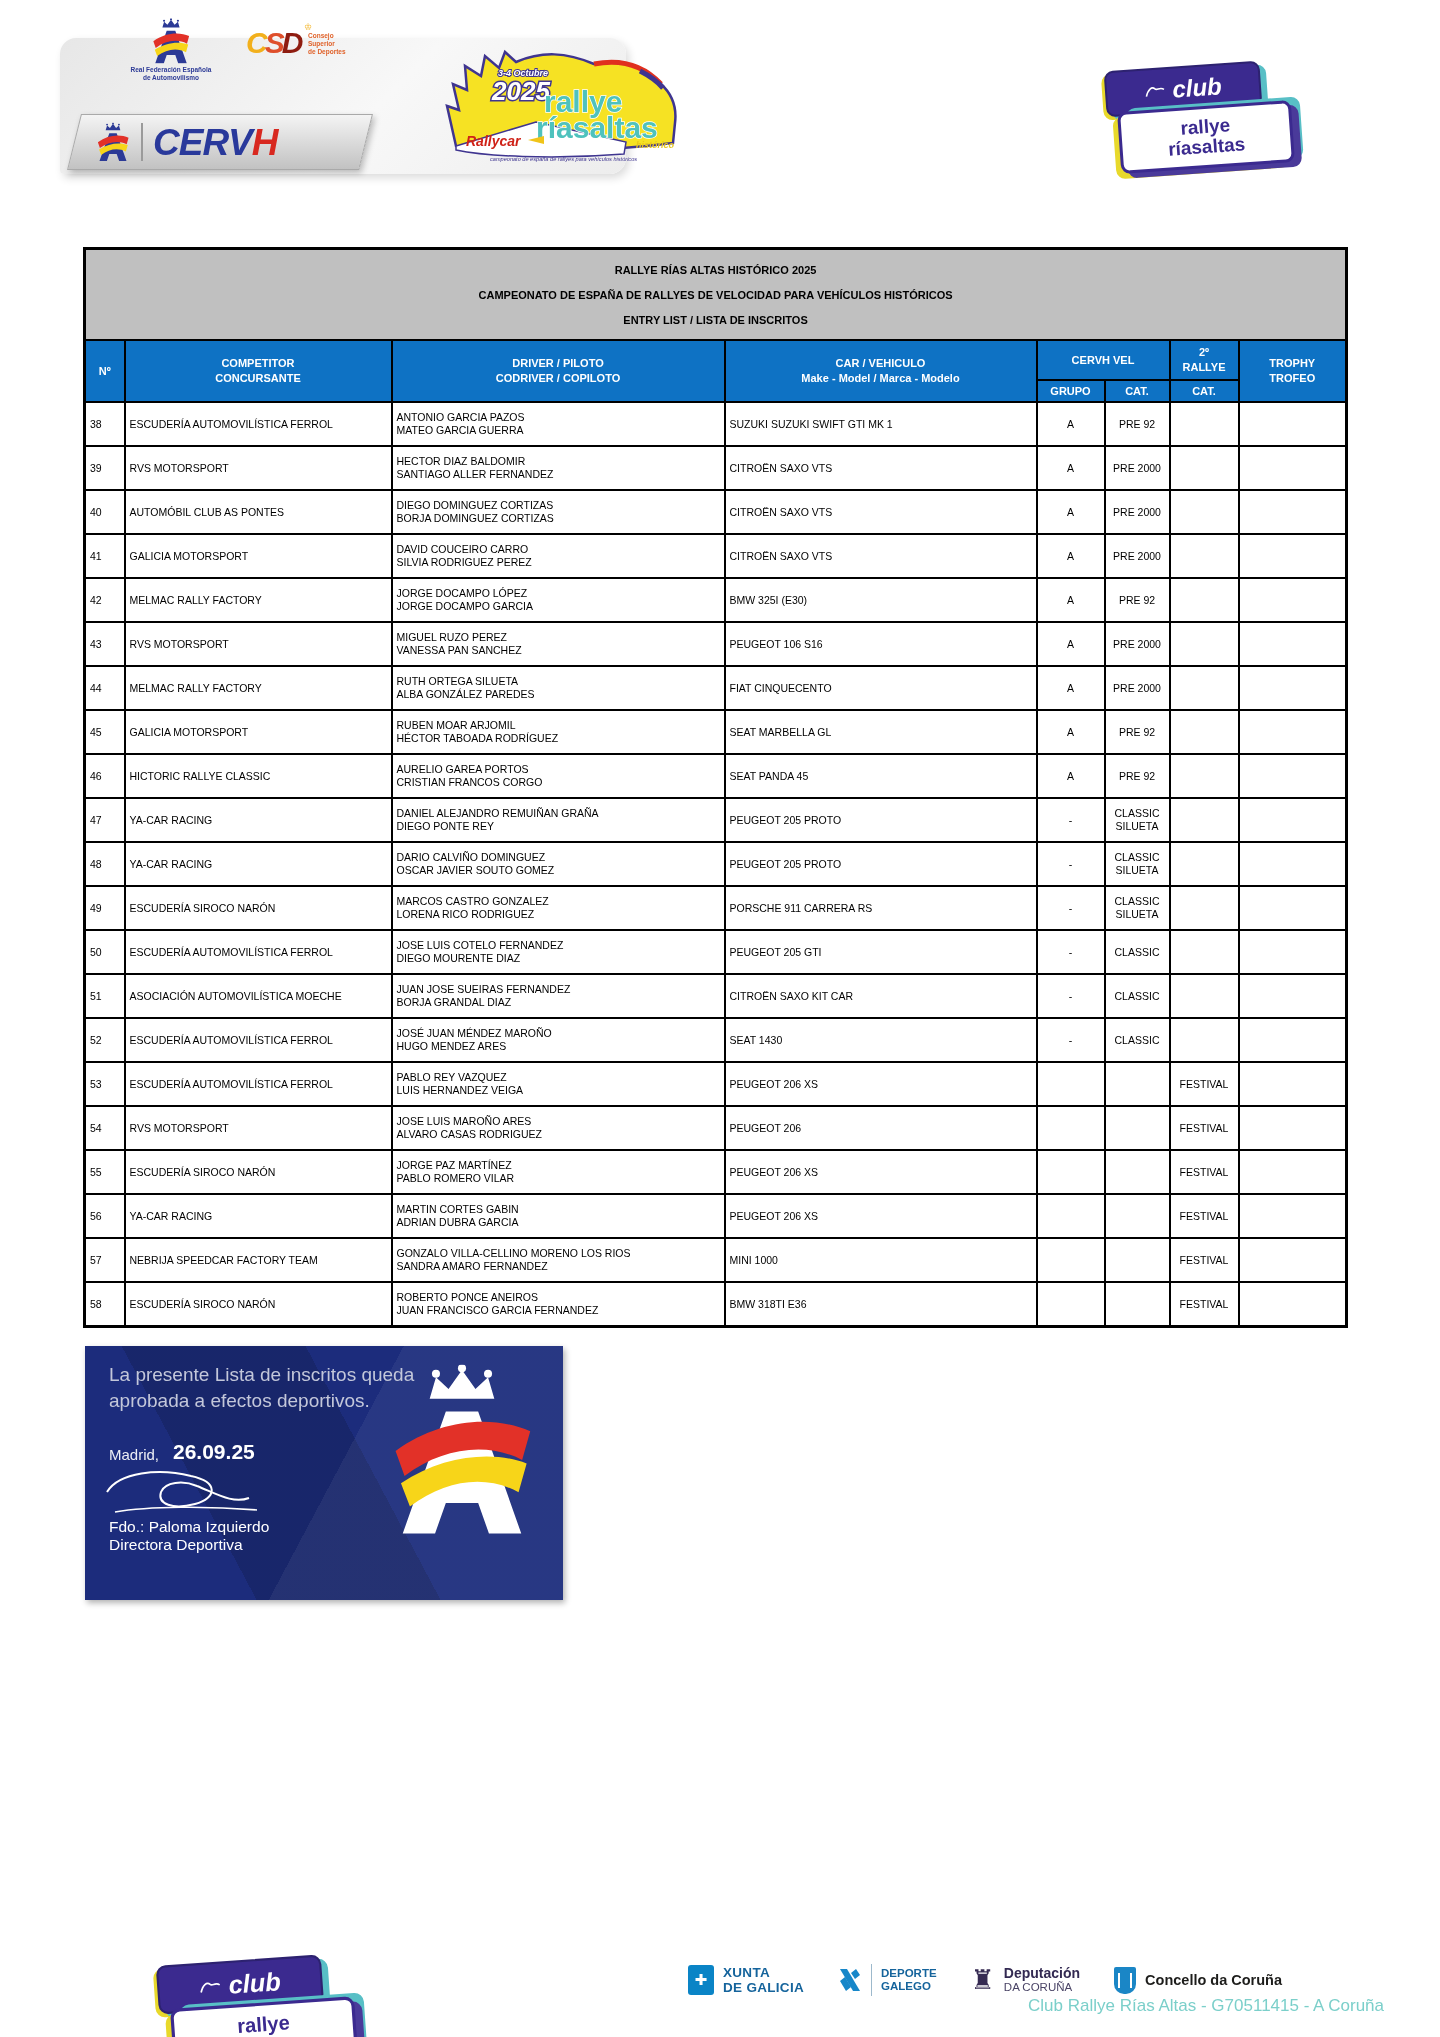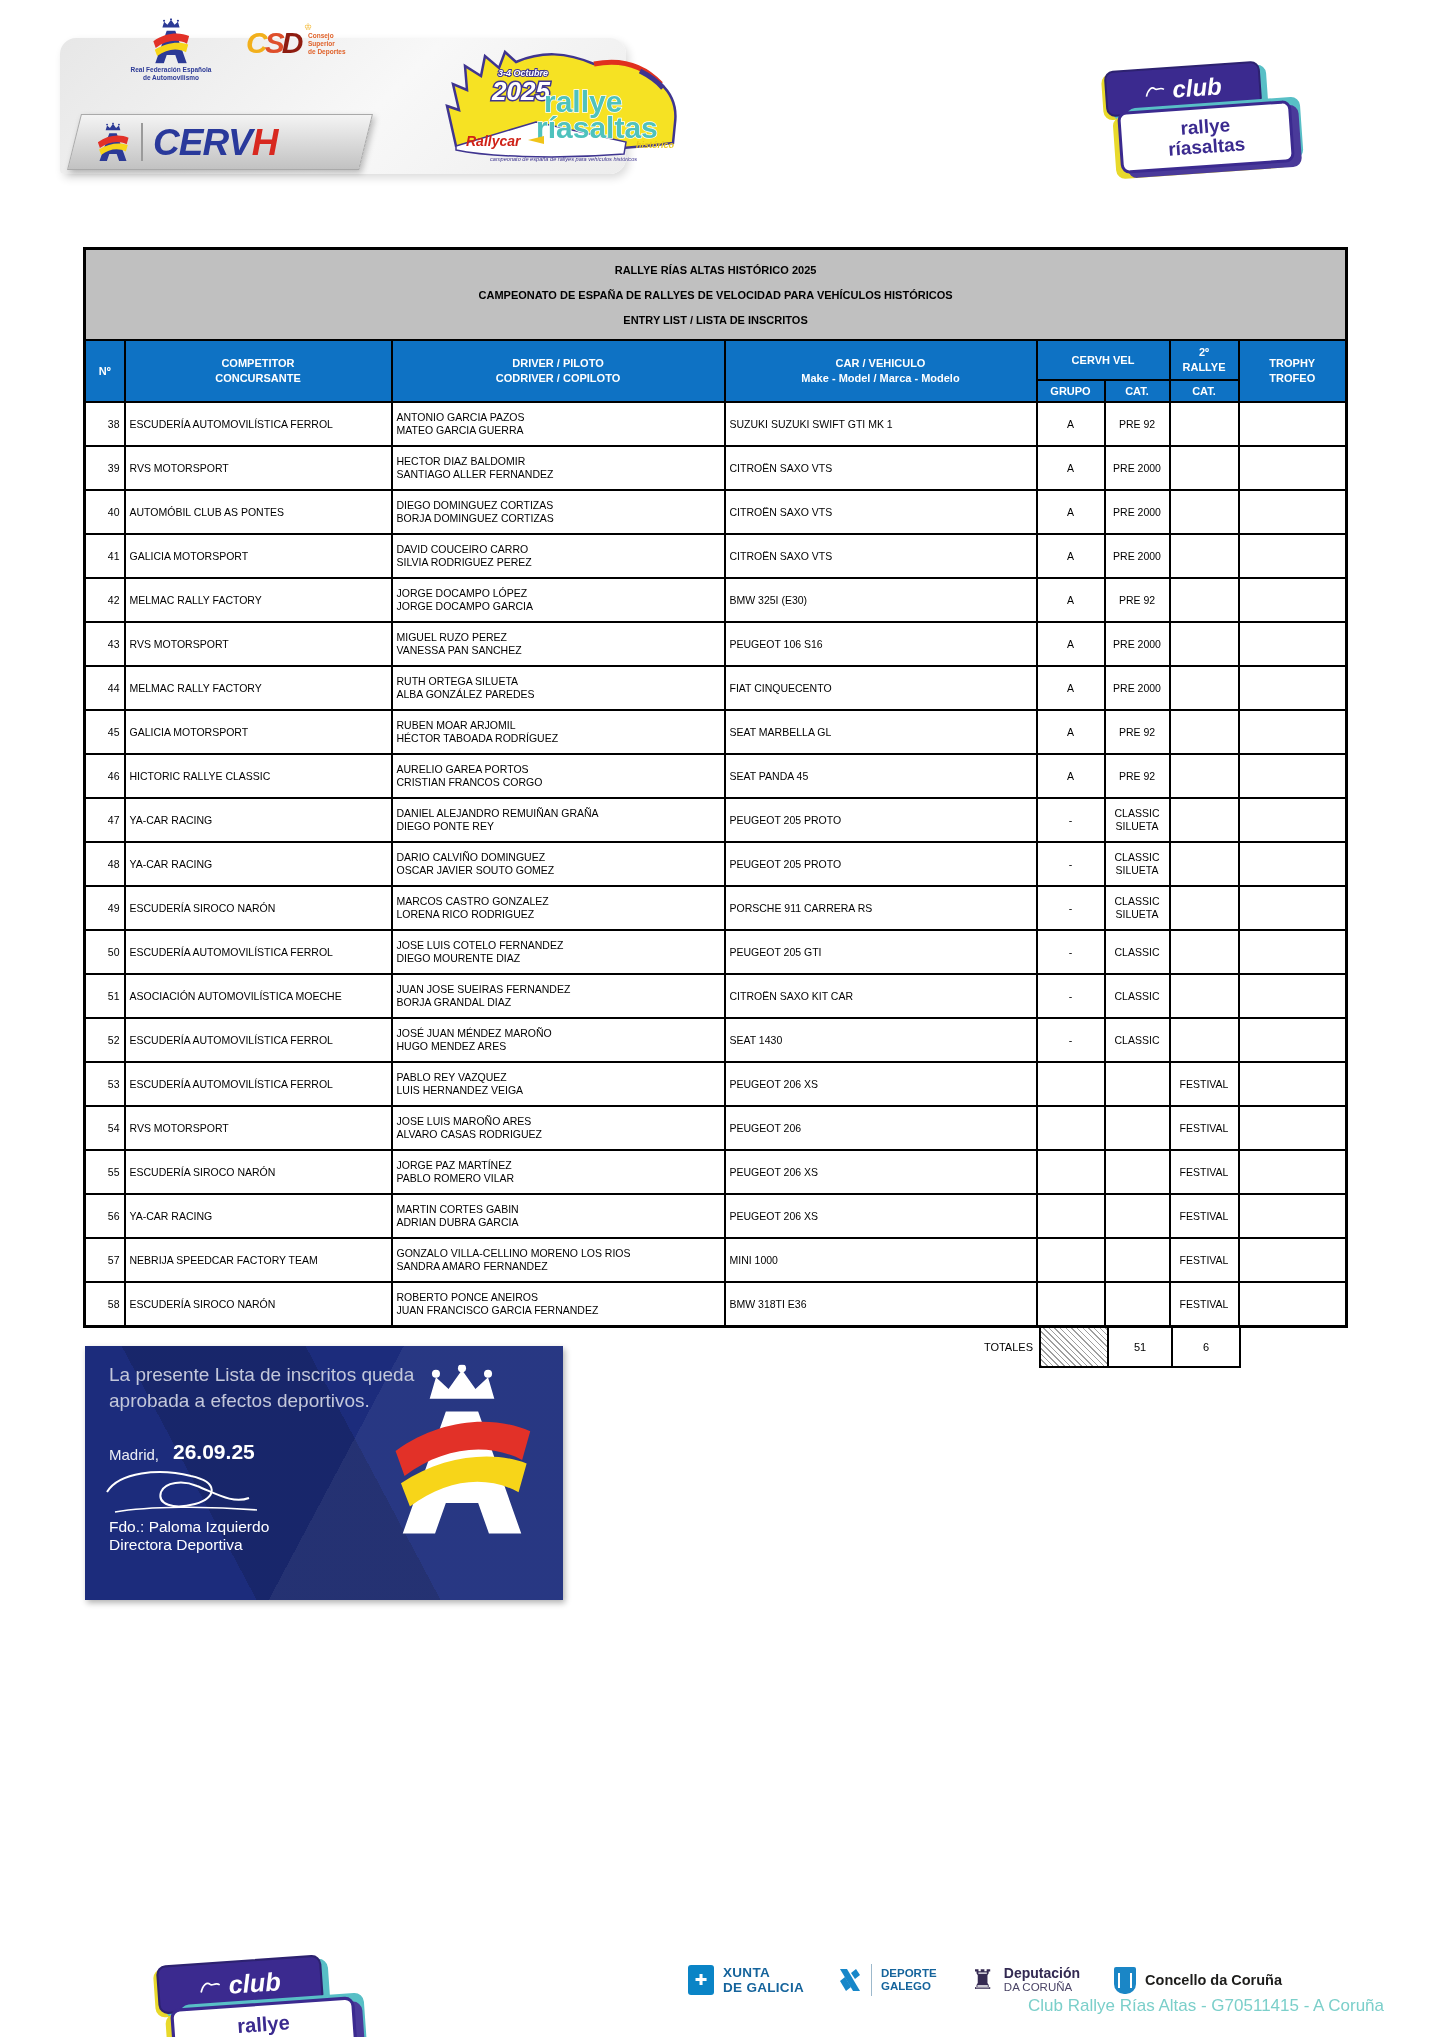--- a/index.html
+++ b/index.html
@@ -49,21 +49,21 @@
   
   .table-wrap{position:absolute;left:83px;top:247px;width:1262px;}
   table.entry{border-collapse:collapse;width:100%;table-layout:fixed;border:3px solid #000;}
   table.entry th,table.entry td{border:2px solid #000;overflow:hidden;}
   .title-cell{background:#c0c0c0;text-align:center;font-weight:bold;font-size:11px;padding:8px 0 6px;}
   .title-cell div{line-height:25px;}
   thead th{background:#0e72c4;color:#fff;font-size:11px;font-weight:bold;text-align:center;padding:0;}
   .tier1{height:40px;} .tier2 th{height:20px;}
   thead .two-line{line-height:1.35;}
   tbody td{font-size:10.5px;height:38px;padding:2px 4px;vertical-align:middle;background:#fff;}
-  .c-num{text-align:right;}
+  .c-num{text-align:left;}
   .c-grupo,.c-cat,.c-cat2,.c-trophy{text-align:center;padding:2px 1px;line-height:1.2;}
   .drv{line-height:13px;}
 
   .totales-row{display:flex;margin-top:-2px;height:42px;font-size:11px;align-items:stretch;}
   .tot-label{width:950px;text-align:right;line-height:42px;padding-right:8px;}
   .tot-cell{border:2px solid #000;margin-left:-2px;text-align:center;line-height:38px;background:#fff;}
   .tot-hatch{width:66px;background:repeating-linear-gradient(45deg,#9f9f9f 0 1px,#fff 1px 4px);}
   .tot-cat{width:62px;} .tot-cat2{width:66px;}
 
   
@@ -520,26 +520,20 @@
             </td>
             <td>BMW 318TI E36</td>
             <td class="c-grupo"></td>
             <td class="c-cat"></td>
             <td class="c-cat2">FESTIVAL</td>
             <td class="c-trophy"></td>
           </tr>
         </tbody>
     </table>
 
-    <div class="totales-row">
-      <div class="tot-label">TOTALES</div>
-      <div class="tot-cell tot-hatch"></div>
-      <div class="tot-cell tot-cat">51</div>
-      <div class="tot-cell tot-cat2">6</div>
-    </div>
   </div>
 
   <div class="approval">
     <div class="appr-line" style="top:16px">La presente Lista de inscritos queda</div>
     <div class="appr-line" style="top:42px">aprobada a efectos deportivos.</div>
     <span class="appr-city">Madrid,</span>
     <span class="appr-date">26.09.25</span>
     <svg class="appr-sig" viewBox="0 0 170 58">
       <path d="M8,28 C20,8 60,4 92,12 C120,18 118,34 96,40 C74,46 58,40 62,28 C66,18 84,16 98,22 C118,30 134,40 150,34" fill="none" stroke="#fff" stroke-width="2"></path>
       <path d="M16,48 C50,42 110,42 158,46" fill="none" stroke="#fff" stroke-width="1.6"></path>

